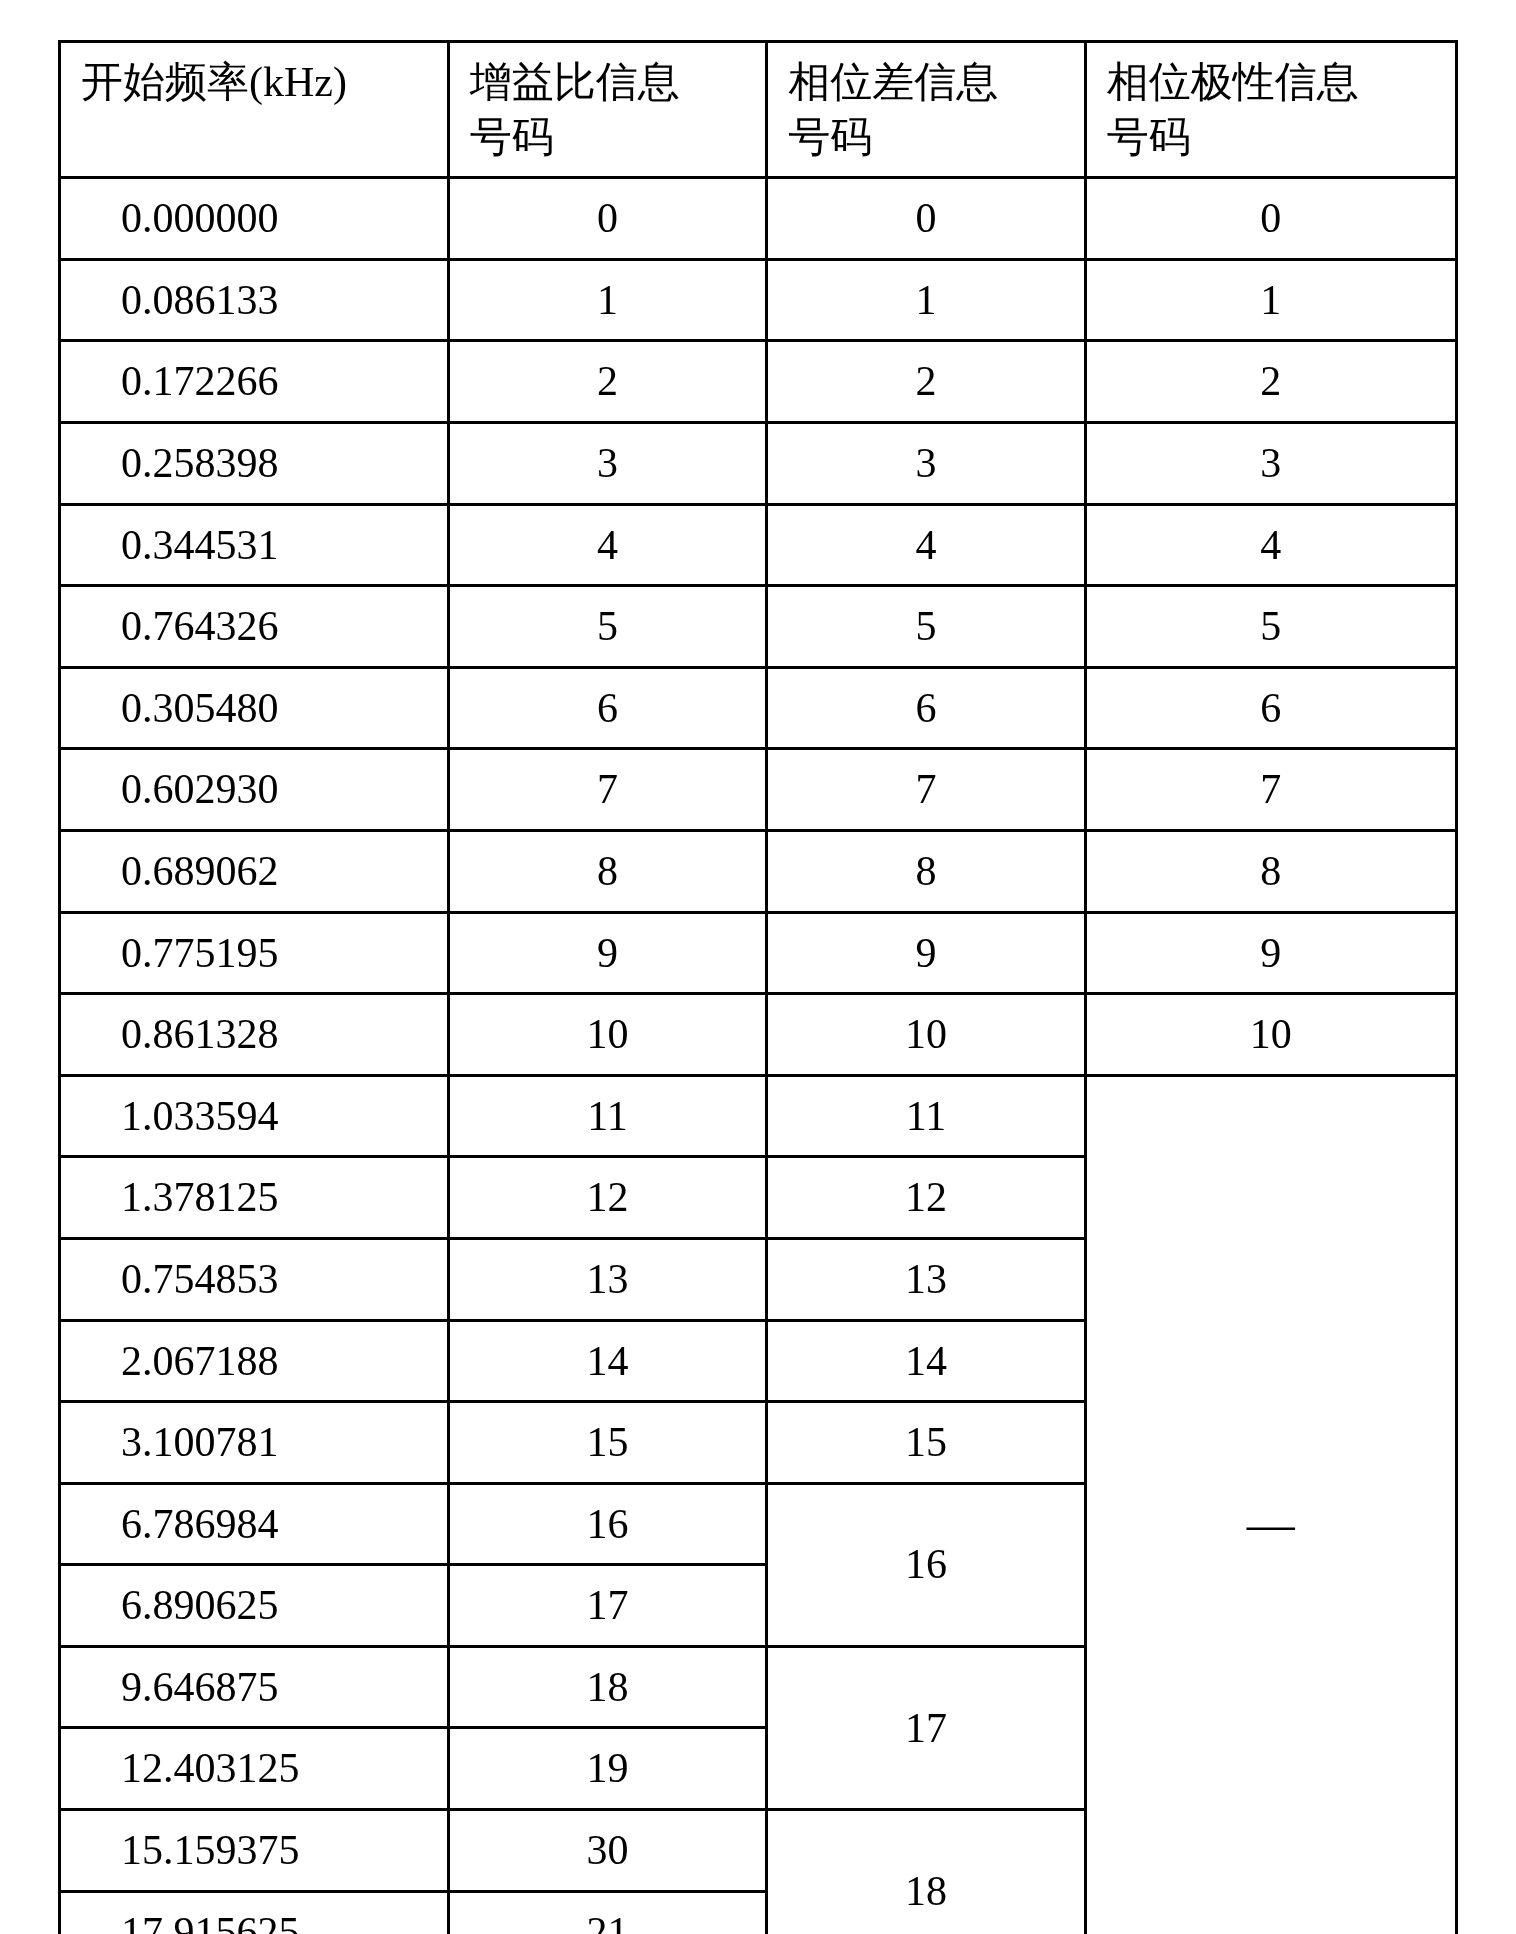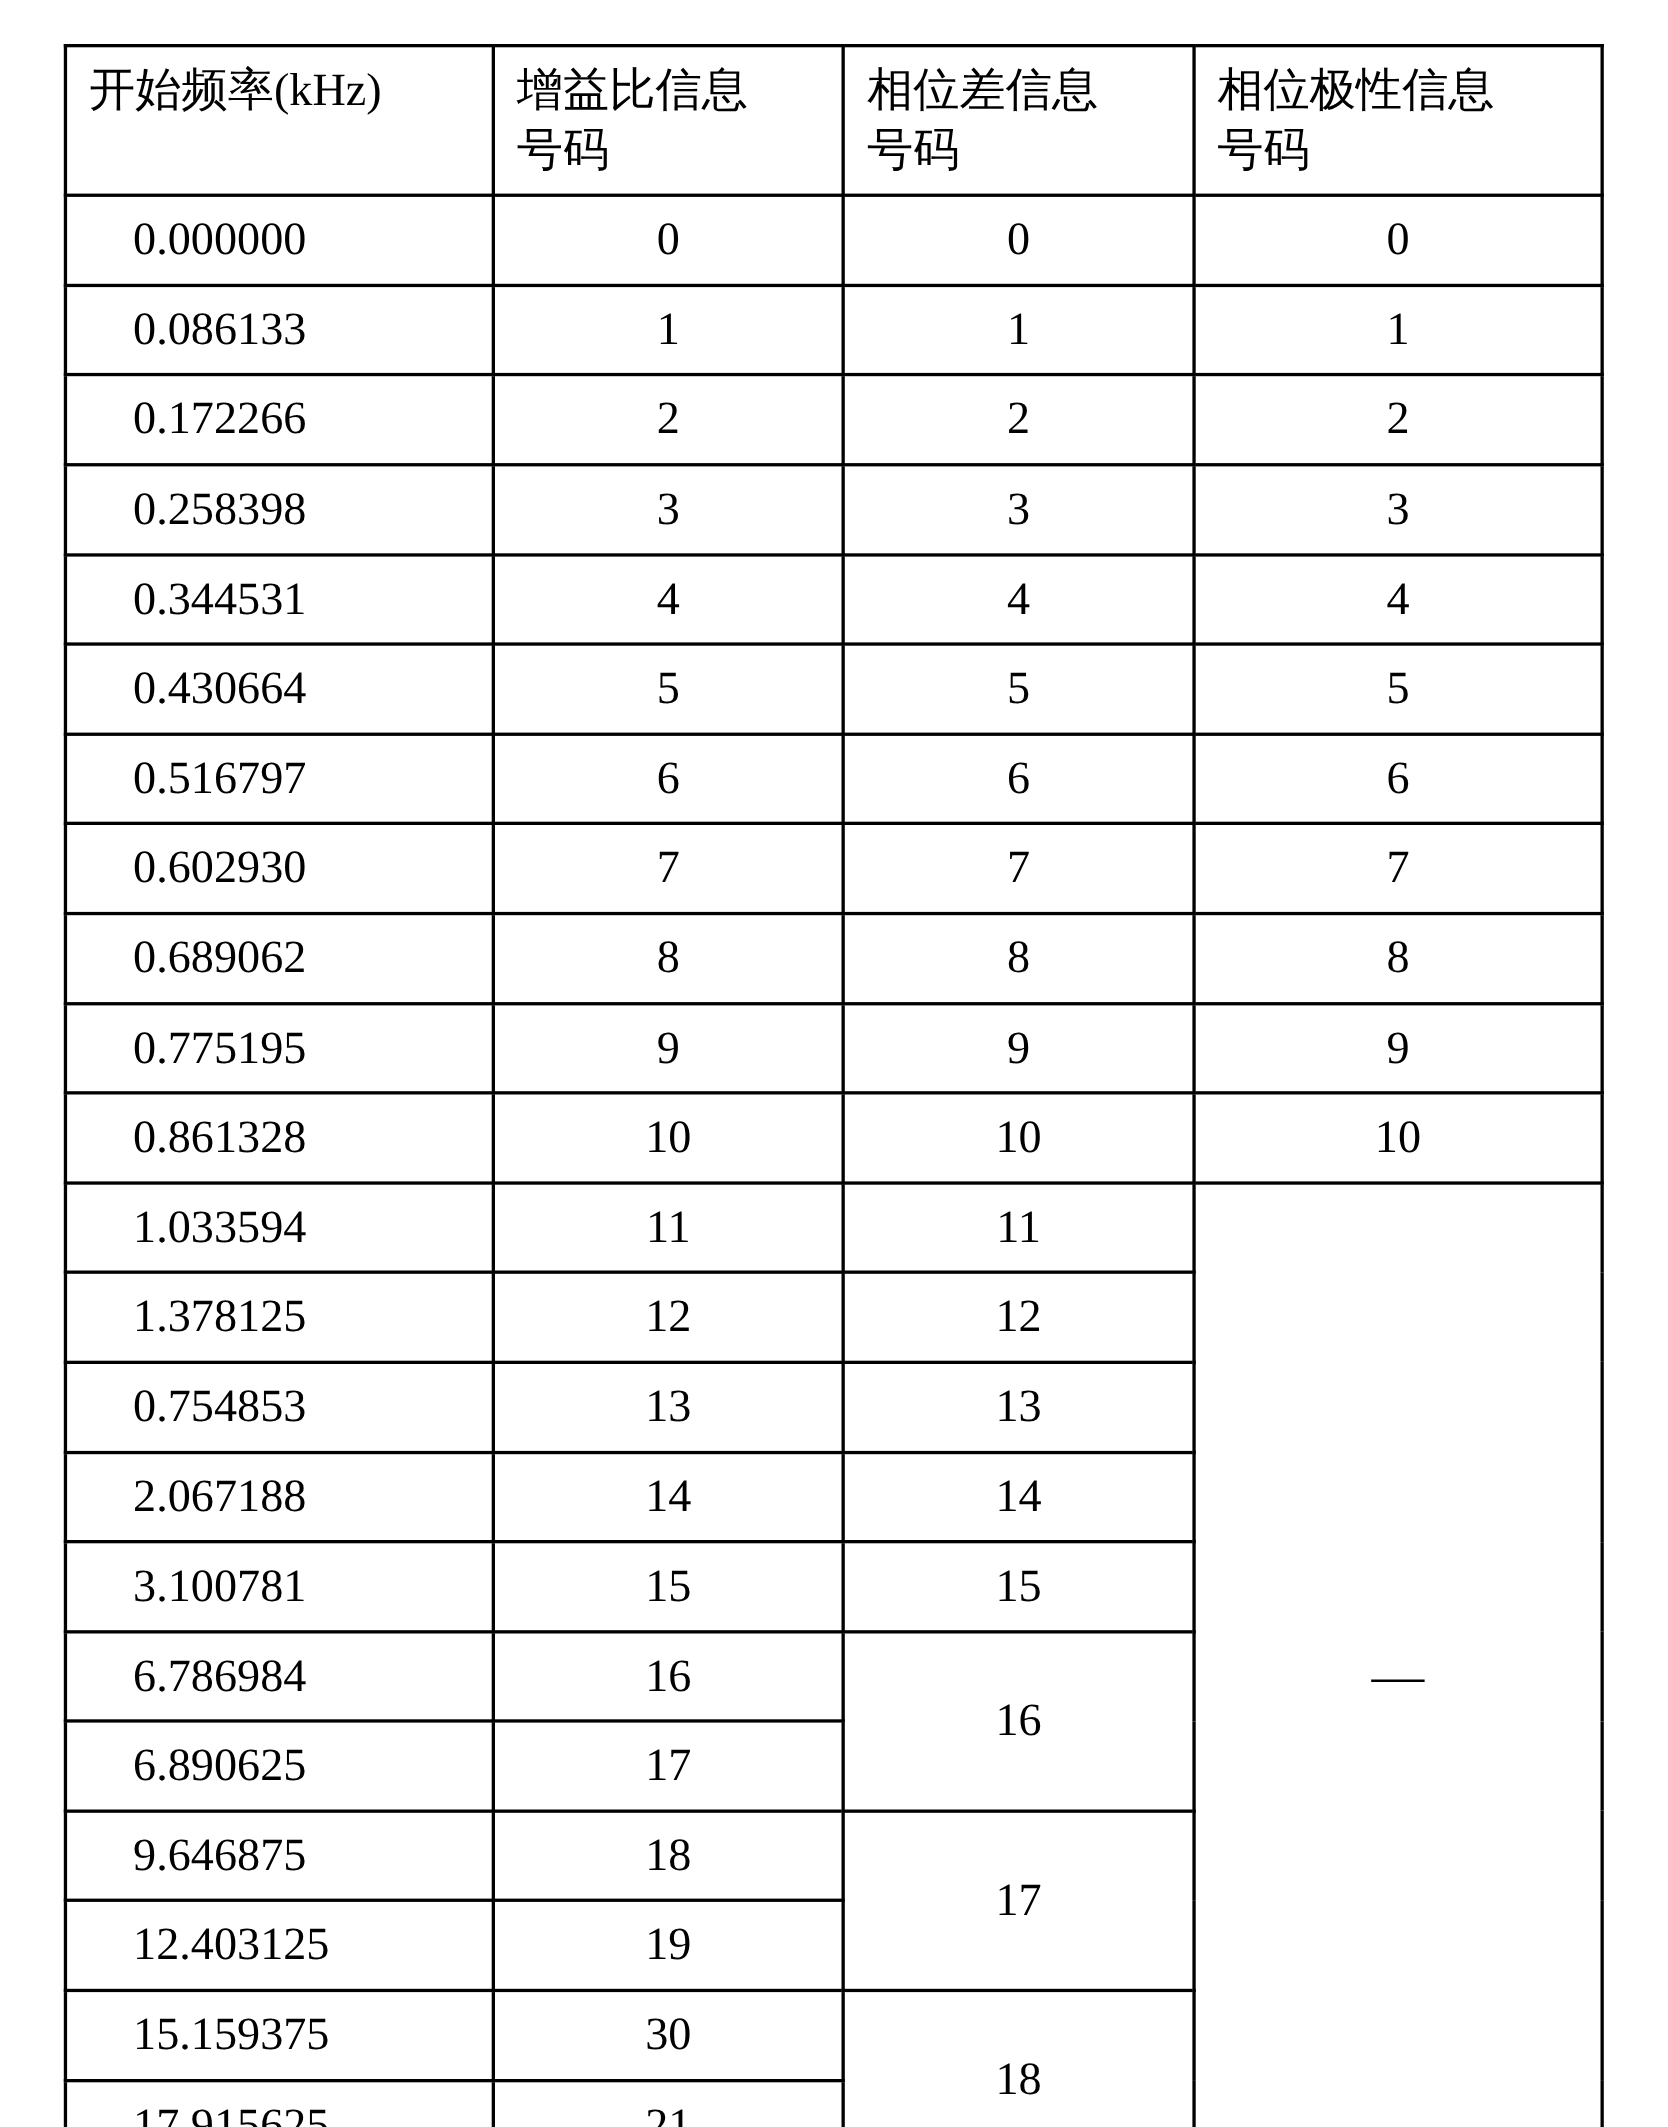--- a/index.html
+++ b/index.html
@@ -76,27 +76,27 @@
         <td class="num">3</td>
         <td class="num">3</td>
       </tr>
       <tr>
         <td class="freq">0.344531</td>
         <td class="num">4</td>
         <td class="num">4</td>
         <td class="num">4</td>
       </tr>
       <tr>
-        <td class="freq">0.430664</td>
+        <td class="freq">0.764326</td>
         <td class="num">5</td>
         <td class="num">5</td>
         <td class="num">5</td>
       </tr>
       <tr>
-        <td class="freq">0.516797</td>
+        <td class="freq">0.305480</td>
         <td class="num">6</td>
         <td class="num">6</td>
         <td class="num">6</td>
       </tr>
       <tr>
         <td class="freq">0.602930</td>
         <td class="num">7</td>
         <td class="num">7</td>
         <td class="num">7</td>
       </tr>

